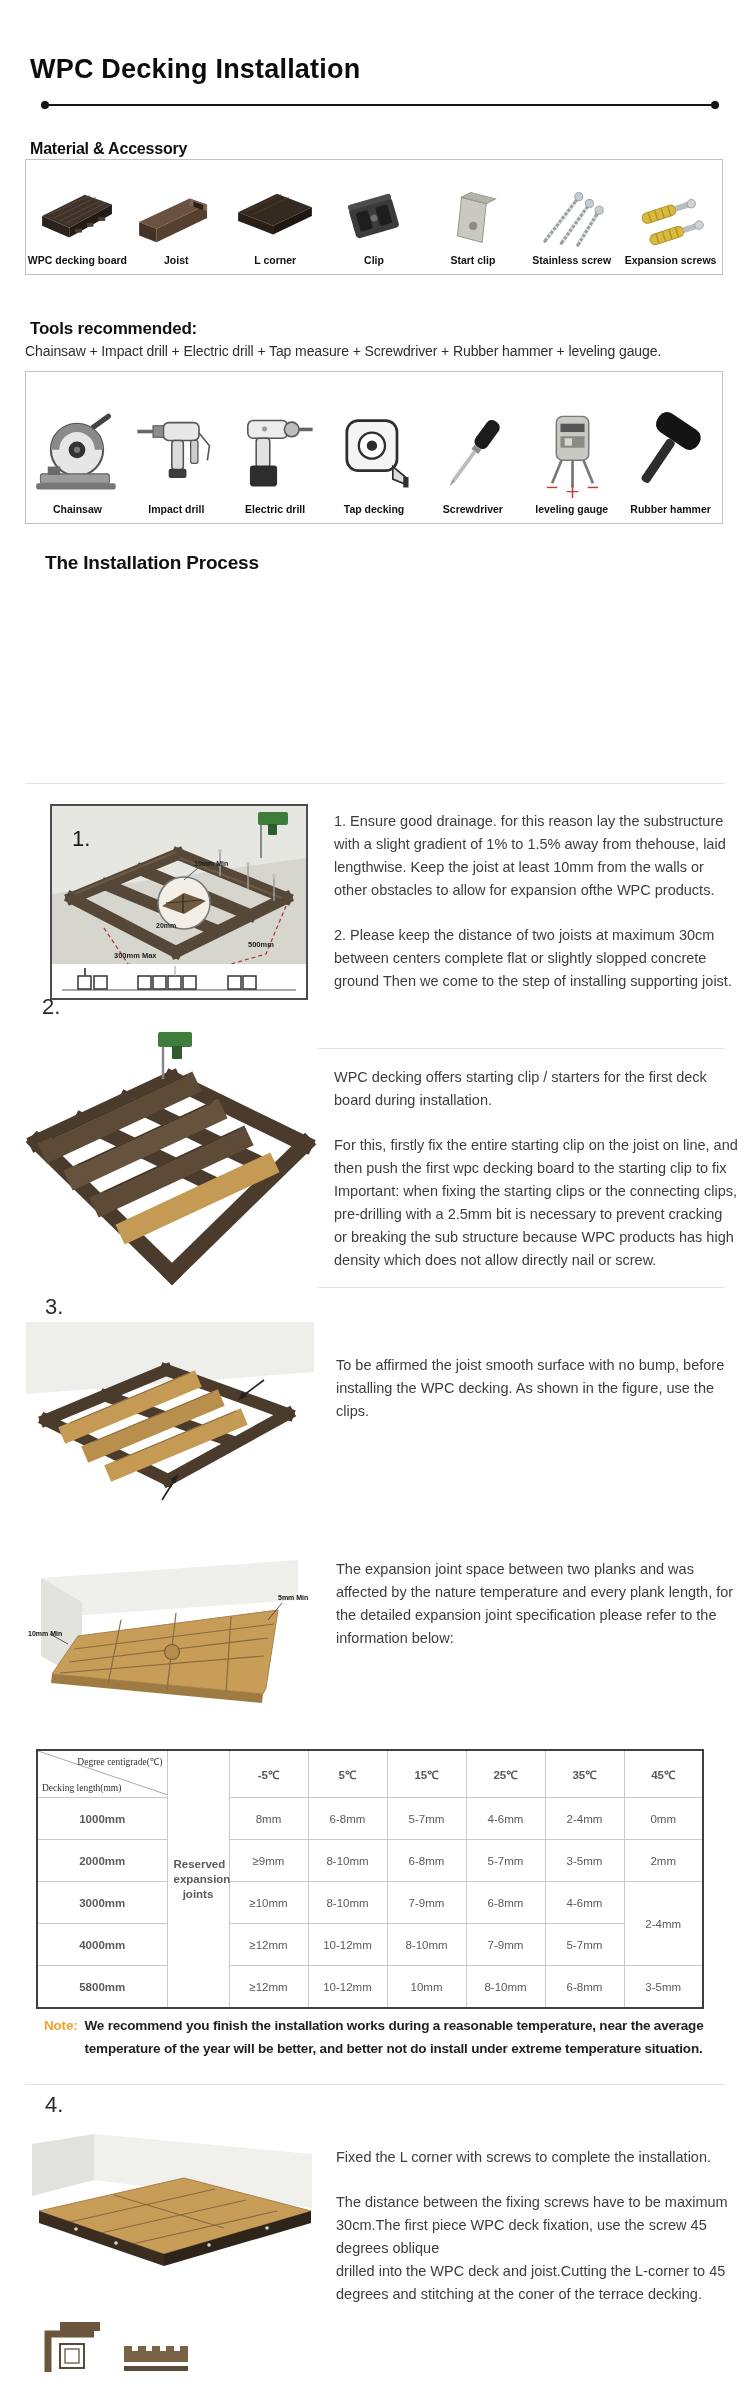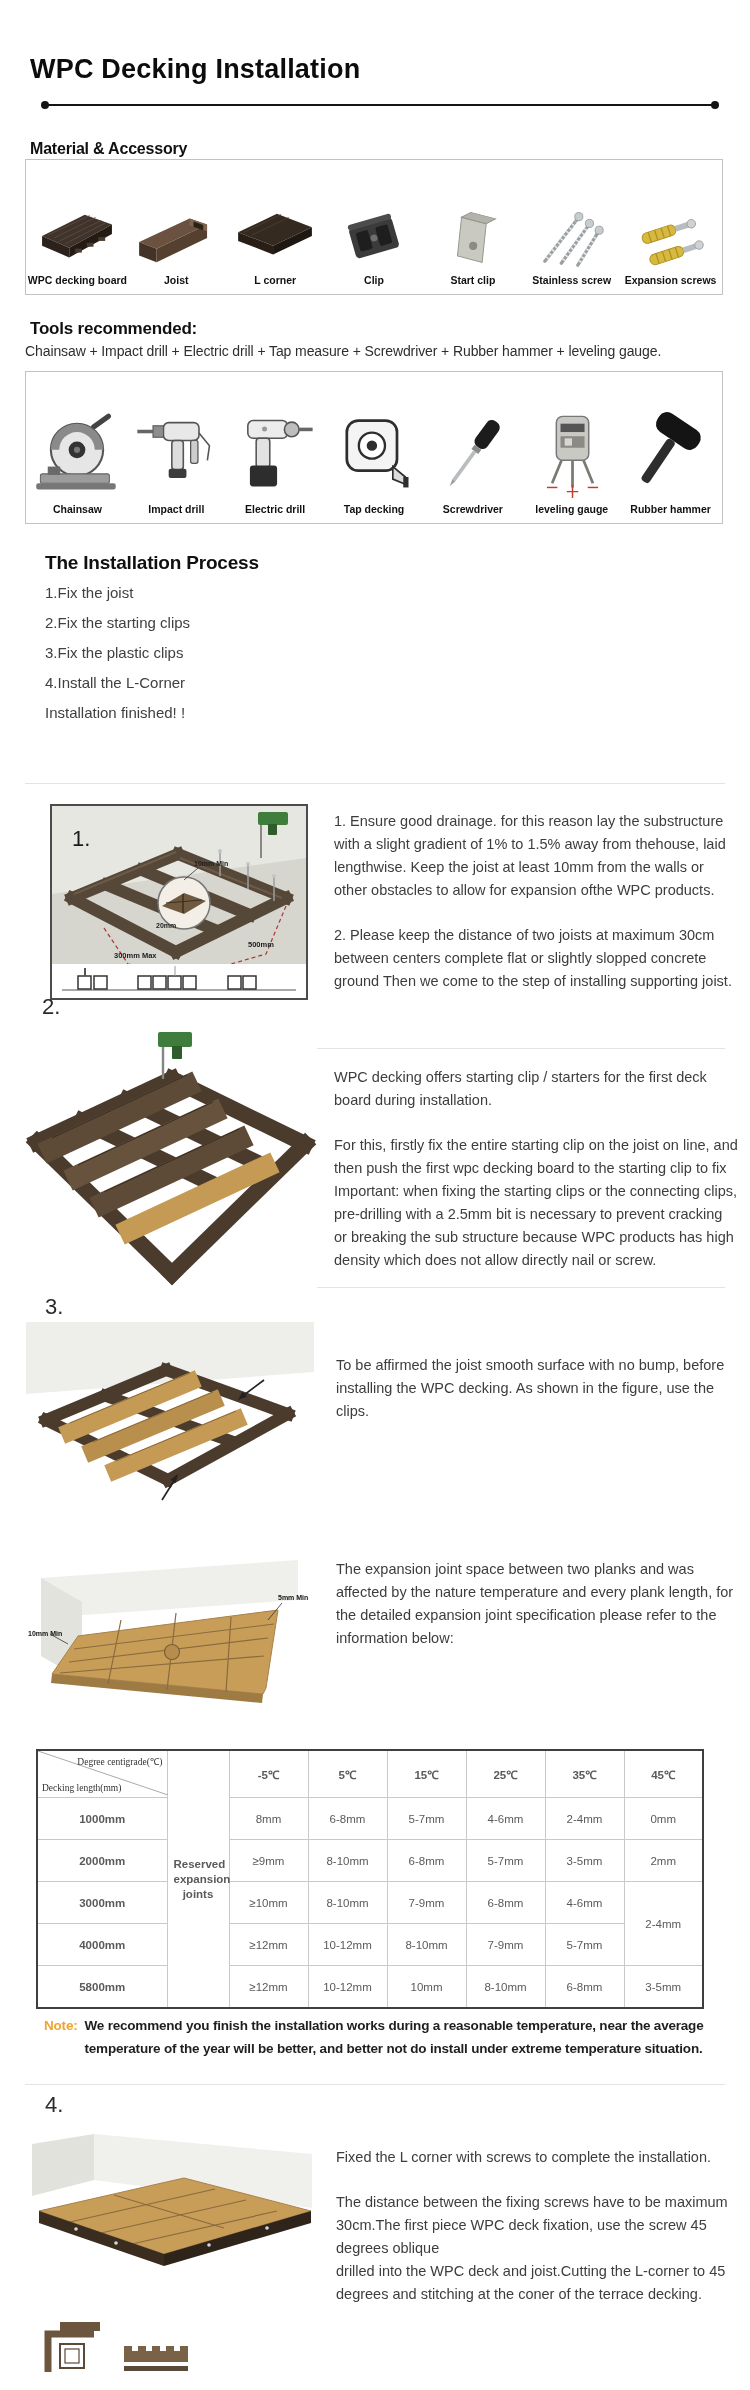--- a/index.html
+++ b/index.html
@@ -18,21 +18,21 @@
   }
   .title-rule::before { left:-4px; }
   .title-rule::after  { right:-4px; }
   .sec-h { font-weight:bold; color:#101010; letter-spacing:-0.2px; }
   .mat-h   { left:30px; top:127px; font-size:16px; }
   .tools-h { left:30px; top:305px; font-size:17px; }
   .proc-h  { left:45px; top:536px; font-size:19px; }
 
   
   .item-box { border:1px solid #c2c2c2; background:#fff; display:flex; align-items:stretch; box-sizing:border-box; }
-  .mat-box   { left:25px; top:159px; width:698px; height:136px; padding:6px 2px 8px 2px; }
+  .mat-box   { left:25px; top:159px; width:698px; height:116px; padding:6px 2px 8px 2px; }
   .tools-box { left:25px; top:371px; width:698px; height:153px; padding:6px 2px 8px 2px; }
   .item-cell { flex:1; display:flex; flex-direction:column; align-items:center; justify-content:flex-end; min-width:0; }
   .item-label { font-size:10.5px; font-weight:bold; color:#111; text-align:center; line-height:12px; padding-top:3px; white-space:nowrap; }
   .item-cell svg { display:block; }
 
   .tools-summary { left:25px; top:343px; font-size:14px; color:#2e2e2e; letter-spacing:-0.1px; }
 
   .proc-steps { left:45px; top:578px; font-size:15px; color:#404040; }
   .proc-steps .step-line { height:30px; line-height:30px; }
 
@@ -269,27 +269,20 @@
         <g transform="rotate(34 40 36)">
           <rect x="15" y="10" width="46" height="21" rx="9" fill="#141414"></rect>
           <rect x="33.5" y="31" width="9" height="48" rx="3.5" fill="#2d2d2d"></rect>
         </g>
       </svg>
       <div class="item-label">Rubber hammer</div>
     </div>
   </div>
 
   <h2 class="abs sec-h proc-h">The Installation Process</h2>
-  <div class="abs proc-steps">
-    <div class="step-line">1.Fix the joist</div>
-    <div class="step-line">2.Fix the starting clips</div>
-    <div class="step-line">3.Fix the plastic clips</div>
-    <div class="step-line">4.Install the L-Corner</div>
-    <div class="step-line">Installation finished! !</div>
-  </div>
 
   <div class="abs hdiv" style="top:783px;"></div>
   <div class="abs hdiv" style="top:1048px;"></div>
   <div class="abs hdiv" style="top:1287px;"></div>
   <div class="abs hdiv" style="top:2084px;"></div>
 
   <div class="abs scene scene1">
     <svg viewBox="0 0 254 192">
       <rect width="254" height="158" fill="#d6d6cf"></rect>
       <polygon points="0,0 254,0 254,52 0,88" fill="#e7e7e2"></polygon>

